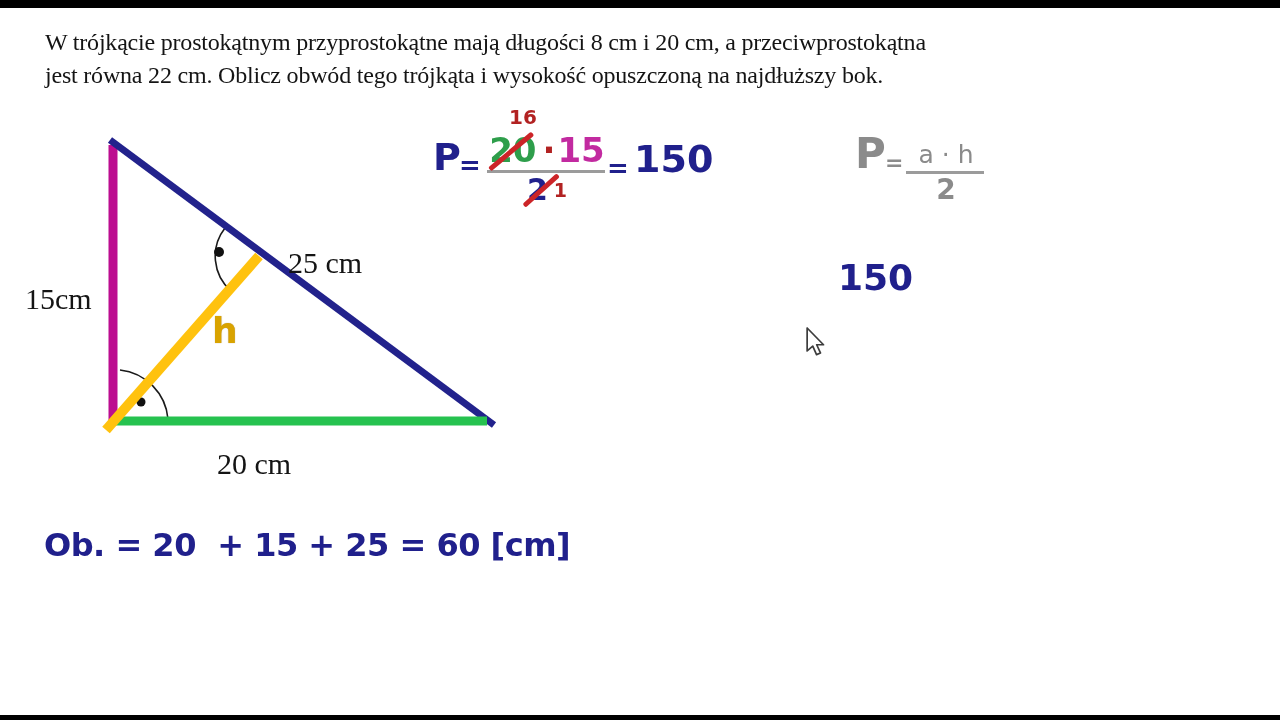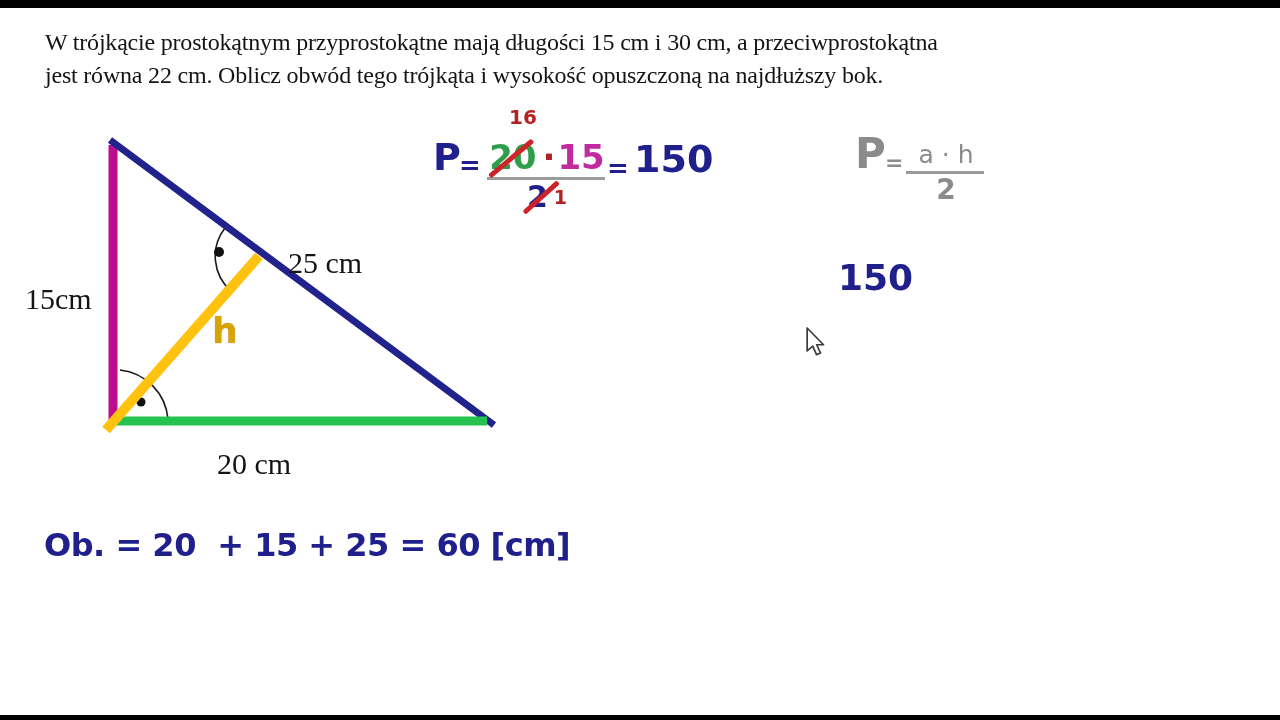--- a/index.html
+++ b/index.html
@@ -30,21 +30,21 @@
   .lab-h{left:212px;top:313px;font-family:"DejaVu Sans",sans-serif;
          font-size:36px;font-weight:bold;line-height:1;
          text-shadow:0 0 1px rgba(120,80,0,.6);}
 
   
   .formula-main{left:433px;top:107px;width:300px;height:95px;}
   .fm-p{left:0;top:31px;font-size:38px;font-weight:bold;line-height:1;}
   .fm-eq1{left:26px;top:45px;font-size:26px;font-weight:bold;line-height:1;}
   .fm-frac{left:54px;top:0;width:120px;text-align:center;}
   .hint10{position:absolute;left:22px;top:0;font-size:20px;font-weight:bold;line-height:1;}
-  .fm-num{margin-top:33px;line-height:1;font-size:34px;font-weight:bold;white-space:nowrap;}
+  .fm-num{margin-top:26px;line-height:1;font-size:34px;font-weight:bold;white-space:nowrap;}
   .fm-num .dot{margin:0 2px 0 6px;}
   .cancelable{position:relative;display:inline-block;}
   .strike{position:absolute;background:currentColor;border-radius:2px;pointer-events:none;}
   .strike-20{left:-6px;top:46%;width:56px;height:4.5px;transform:rotate(-40deg);}
   .strike-2{left:-9px;top:42%;width:46px;height:4.5px;transform:rotate(-42deg);}
   .frac-bar{height:3px;background:currentColor;margin-top:3px;}
   .bar-main{width:118px;}
   .fm-den{margin-top:2px;line-height:1;font-size:30px;font-weight:bold;}
   .hint1{font-size:19px;font-weight:bold;margin-left:6px;position:relative;top:-3px;}
   .fm-eq2{left:174px;top:48px;font-size:26px;font-weight:bold;line-height:1;}
@@ -66,21 +66,21 @@
     letter-spacing:-0.5px;white-space:pre;
   }
 </style>
 </head>
 <body>
 
 <div class="abs letterbox bar-top"></div>
 <div class="abs letterbox bar-bottom"></div>
 
 <div class="abs problem" style="color: rgb(20, 20, 20);">
-  <div>W trójkącie prostokątnym przyprostokątne mają długości 15 cm i 30 cm, a przeciwprostokątna</div>
+  <div>W trójkącie prostokątnym przyprostokątne mają długości 8 cm i 20 cm, a przeciwprostokątna</div>
   <div>jest równa 22 cm. Oblicz obwód tego trójkąta i wysokość opuszczoną na najdłuższy bok.</div>
 </div>
 
 <svg class="abs overlay" width="1280" height="720" viewBox="0 0 1280 720">
   <path d="M 225 228 A 46 46 0 0 0 231 291" fill="none" stroke="#1a1a1a" stroke-width="1.6"></path>
   <path d="M 120 370 A 54 54 0 0 1 168 419" fill="none" stroke="#1a1a1a" stroke-width="1.6"></path>
   <circle cx="219" cy="252" r="5" fill="#111"></circle>
   <circle cx="141" cy="402" r="4.5" fill="#111"></circle>
   <line x1="113" y1="145" x2="113" y2="424" stroke-width="9" stroke="#BC0D90"></line>
   <line x1="110" y1="140" x2="494" y2="425" stroke-width="7" stroke="#22228C"></line>

